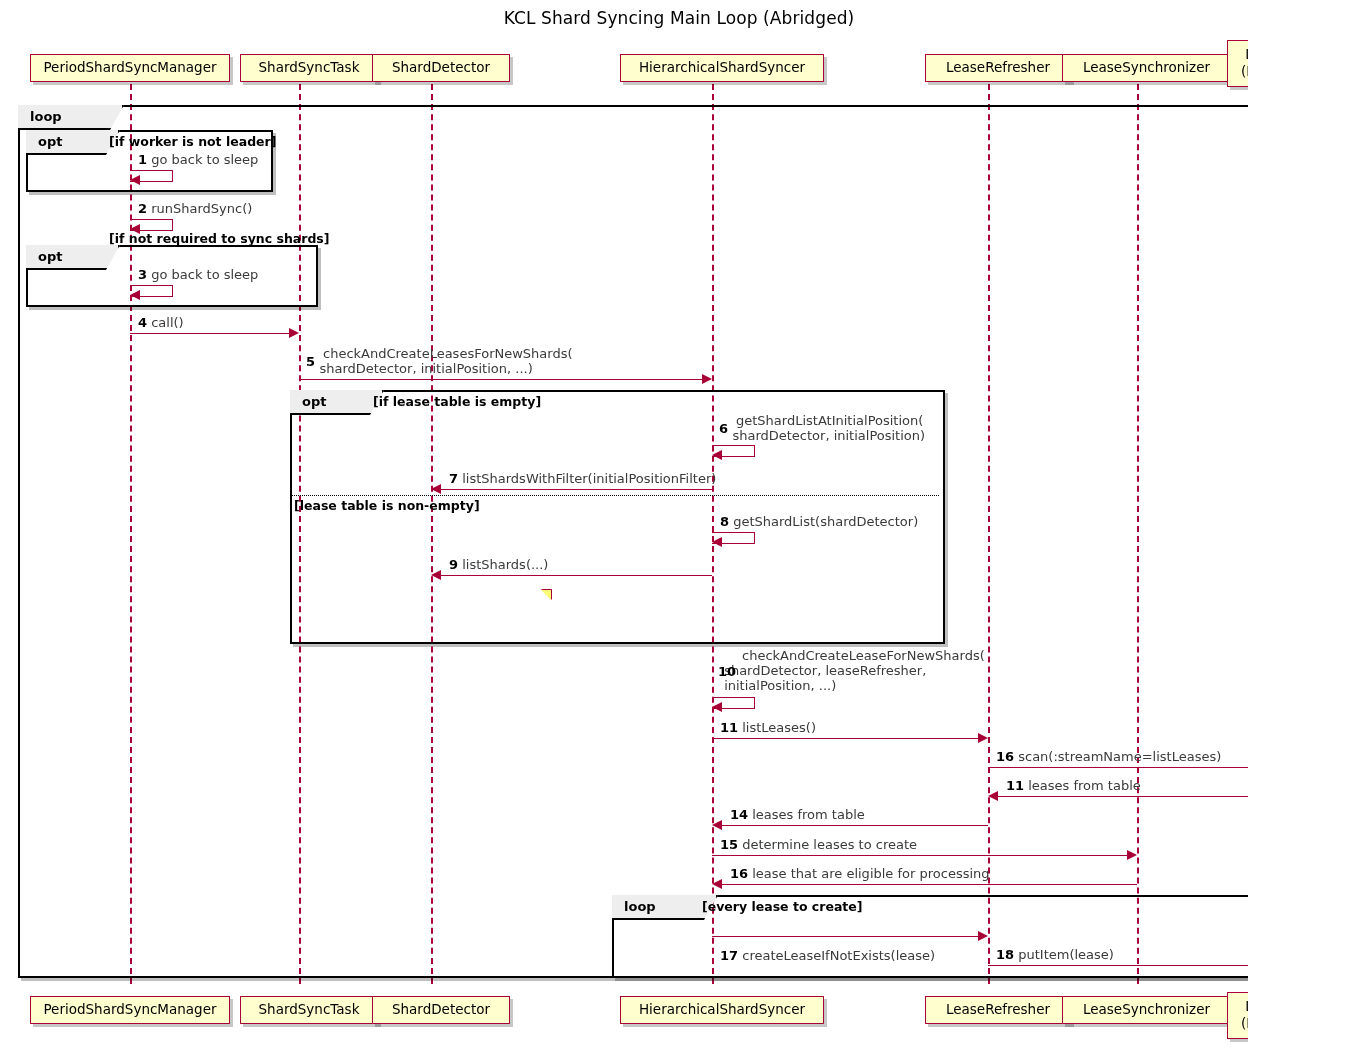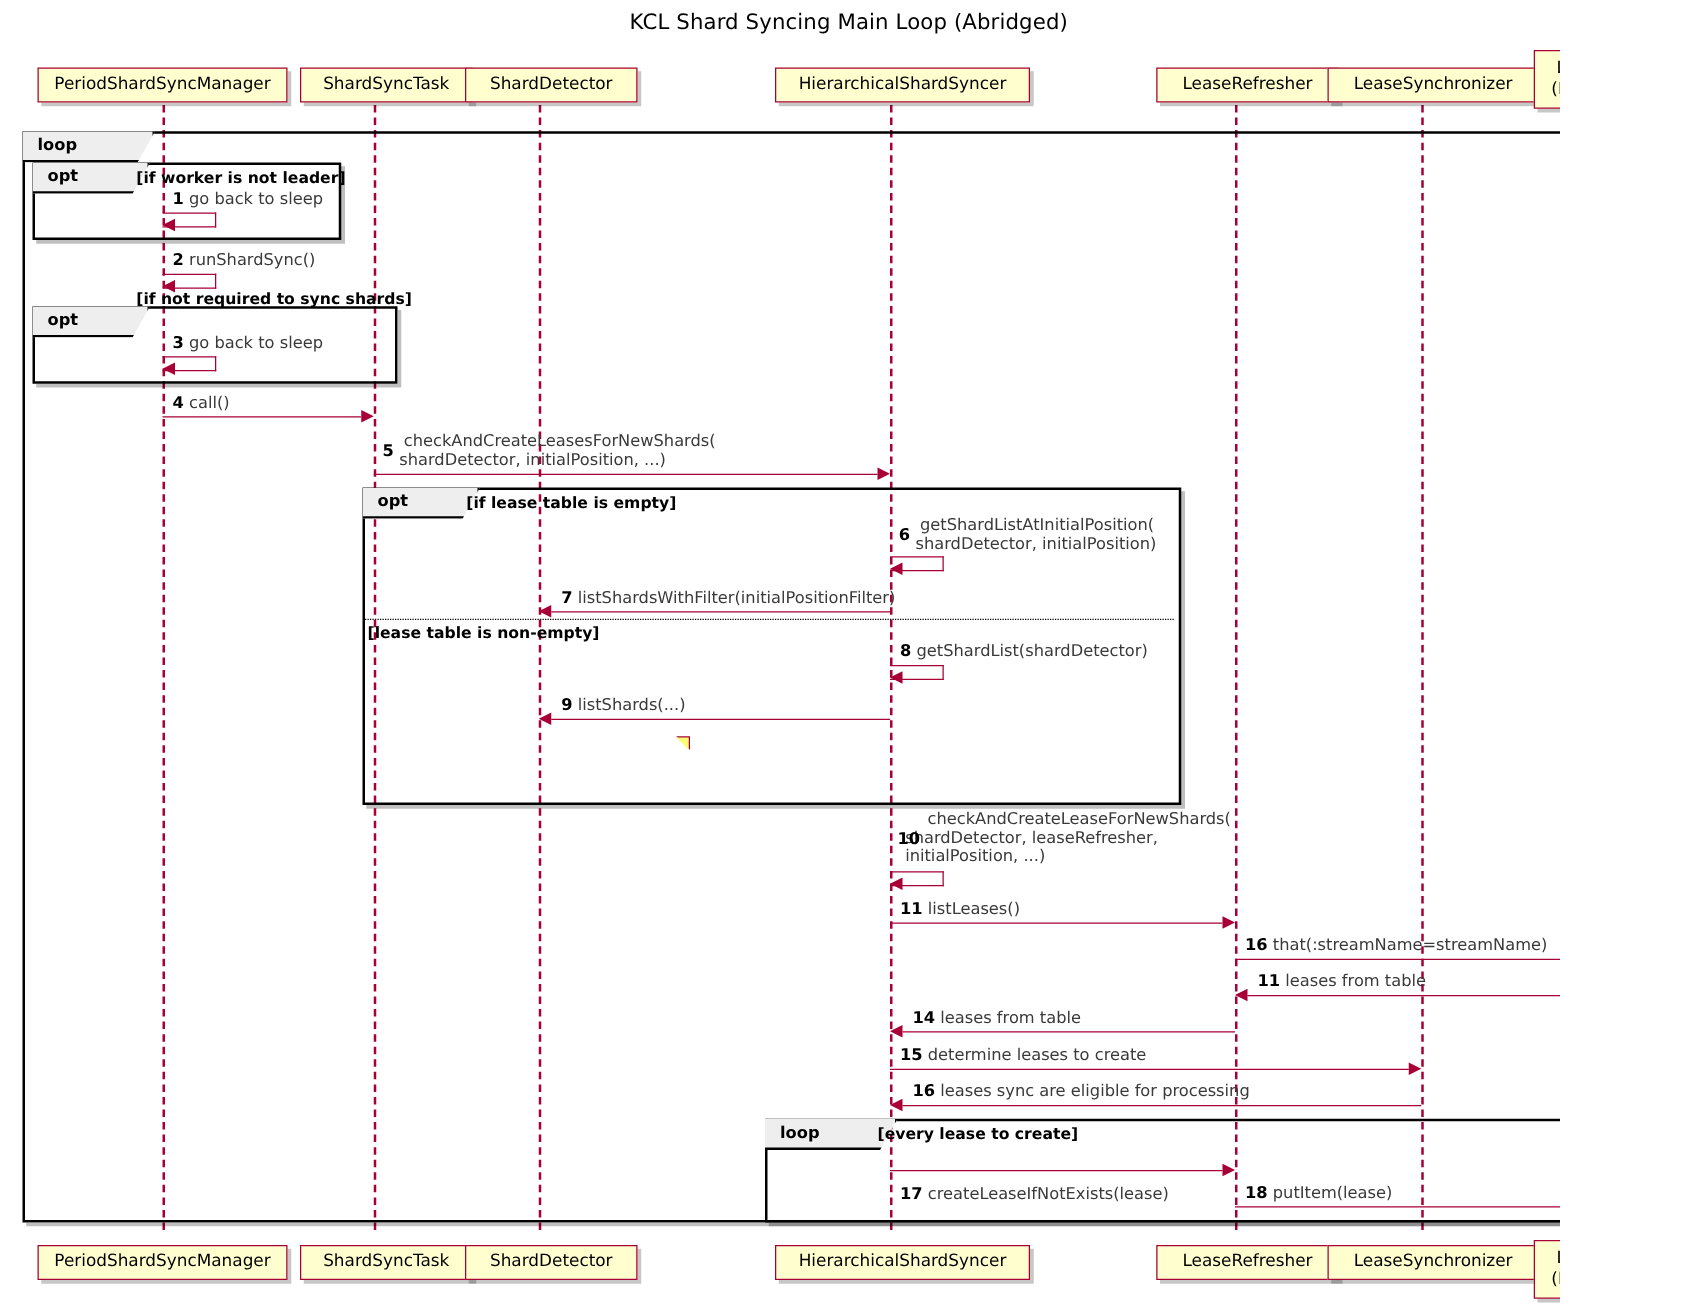--- a/index.html
+++ b/index.html
@@ -148,37 +148,37 @@
   <div class="lbl" style="left:720px;top:648px;"><span class="num" style="position:absolute;left:-2px;top:16px;">10</span><span style="margin-left:22px;">checkAndCreateLeaseForNewShards(
  shardDetector, leaseRefresher,
  initialPosition, ...)</span></div>
   <div class="self" style="left:712px;top:697px;width:42px;height:10px;"></div>
   <div class="arrow l" style="left:712px;top:702px;"></div>
 
   <div class="lbl" style="left:720px;top:720px;"><span class="num">11</span> <span>listLeases()</span></div>
   <div class="msg" style="left:712px;top:738px;width:266px;"></div>
   <div class="arrow r" style="left:978px;top:733px;"></div>
 
-  <div class="lbl" style="left:996px;top:749px;"><span class="num">16</span> <span>that(:streamName=streamName)</span></div>
+  <div class="lbl" style="left:996px;top:749px;"><span class="num">16</span> <span>scan(:streamName=listLeases)</span></div>
   <div class="msg" style="left:988px;top:767px;width:277px;"></div>
   <div class="arrow r" style="left:1265px;top:762px;"></div>
 
   <div class="lbl" style="left:1006px;top:778px;"><span class="num">11</span> <span>leases from table</span></div>
   <div class="msg" style="left:998px;top:796px;width:277px;"></div>
   <div class="arrow l" style="left:988px;top:791px;"></div>
 
   <div class="lbl" style="left:730px;top:807px;"><span class="num">14</span> <span>leases from table</span></div>
   <div class="msg" style="left:722px;top:825px;width:266px;"></div>
   <div class="arrow l" style="left:712px;top:820px;"></div>
 
   <div class="lbl" style="left:720px;top:837px;"><span class="num">15</span> <span>determine leases to create</span></div>
   <div class="msg" style="left:712px;top:855px;width:415px;"></div>
   <div class="arrow r" style="left:1127px;top:850px;"></div>
 
-  <div class="lbl" style="left:730px;top:866px;"><span class="num">16</span> <span>leases sync are eligible for processing</span></div>
+  <div class="lbl" style="left:730px;top:866px;"><span class="num">16</span> <span>lease that are eligible for processing</span></div>
   <div class="msg" style="left:722px;top:884px;width:415px;"></div>
   <div class="arrow l" style="left:712px;top:879px;"></div>
 
   <div class="frame" style="left:612px;top:895px;width:736px;height:79px;"></div>
   <div class="frame-tab" style="left:612px;top:895px;width:70px;">loop</div>
   <div class="frame-cond" style="left:702px;top:899px;">[every lease to create]</div>
 
   <div class="lbl" style="left:720px;top:948px;"><span class="num">17</span> <span>createLeaseIfNotExists(lease)</span></div>
   <div class="msg" style="left:712px;top:936px;width:266px;"></div>
   <div class="arrow r" style="left:978px;top:931px;"></div>

